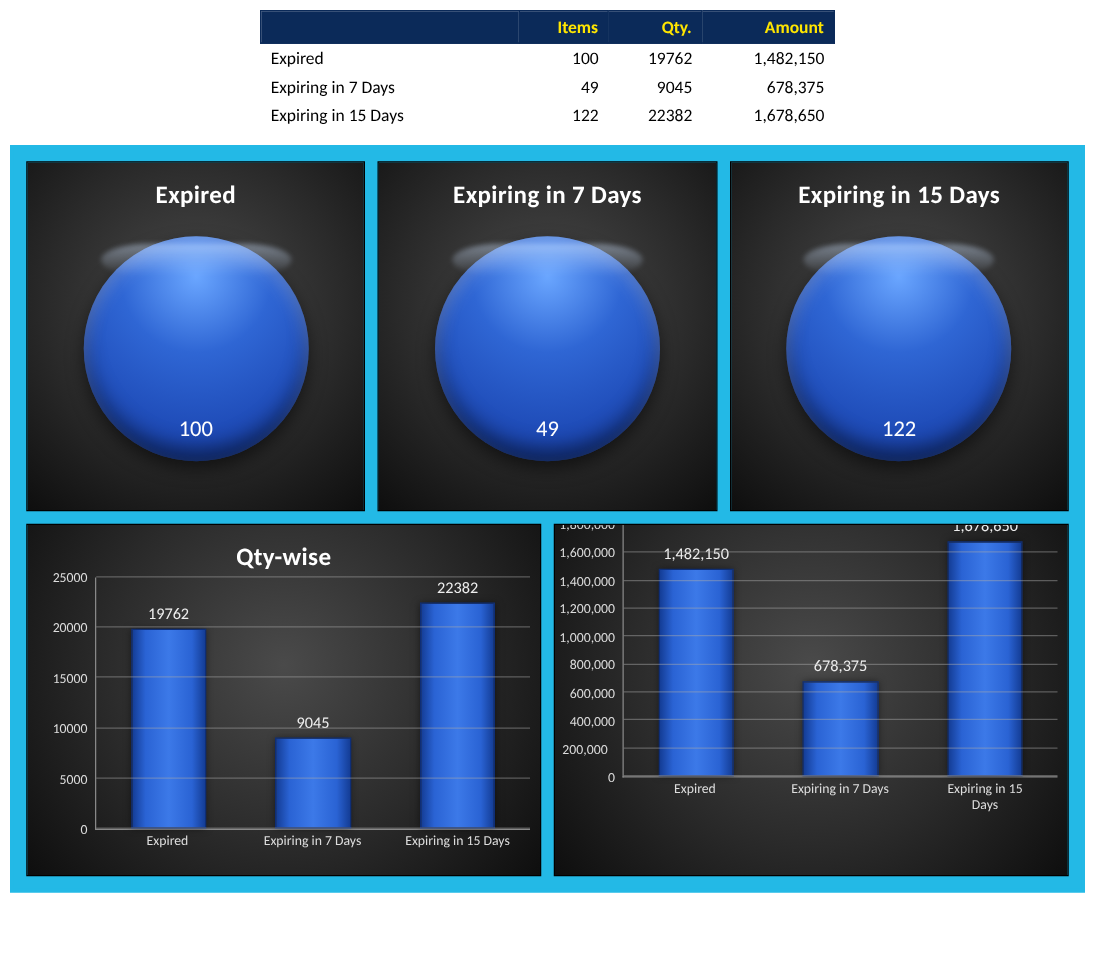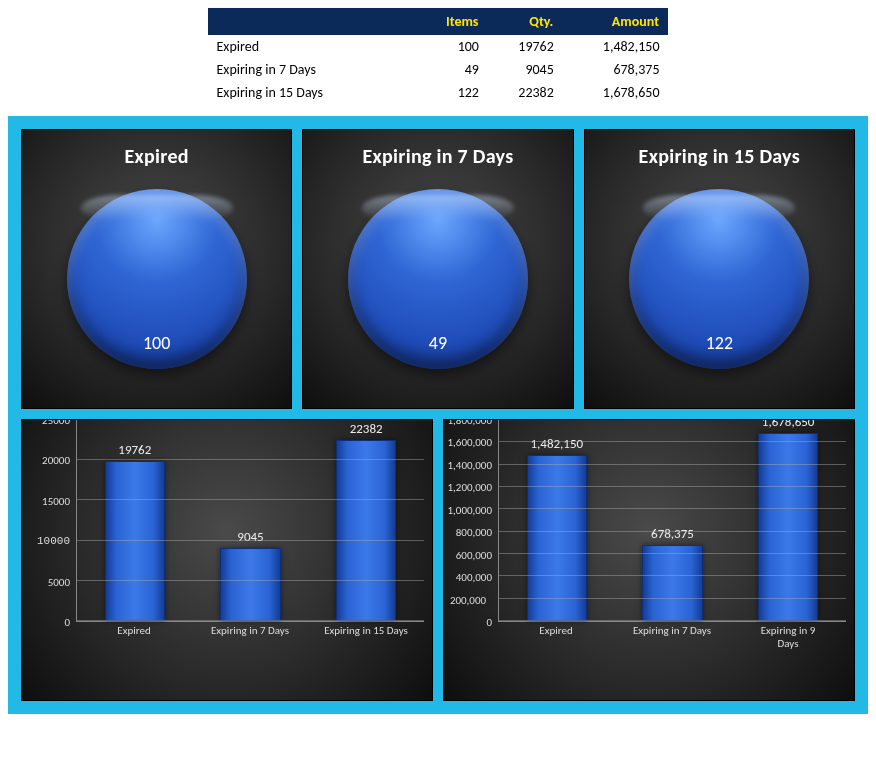--- a/index.html
+++ b/index.html
@@ -219,25 +219,26 @@
 
   <div class="panel pie-panel">
     <div class="panel-title">Expiring  in 15 Days</div>
     <div class="pie-area">
       <div class="pie-disc"></div>
       <div class="pie-label">122</div>
     </div>
   </div>
 
   <div class="panel bar-panel">
+    <div class="panel-title">Qty-wise</div>
     <div class="bar-chart">
       <div class="y-axis" id="qty-yaxis">
           <div class="y-tick" style="bottom: 0%;">0</div>
           <div class="y-tick" style="bottom: 20%;">5000</div>
-          <div class="y-tick" style="bottom: 40%; font-family: Liberation Mono, monospace;">10000</div>
+          <div class="y-tick" style="bottom: 40%;">10000</div>
           <div class="y-tick" style="bottom: 60%;">15000</div>
           <div class="y-tick" style="bottom: 80%;">20000</div>
           <div class="y-tick" style="bottom: 100%; margin-top: 26px;">25000</div>
         </div>
       <div class="plot" id="qty-plot">
         <div class="bars" id="qty-bars">
             <div class="bar-col">
               <div class="bar-value">19762</div>
               <div class="bar-rect" style="height: 160px;"></div>
             </div>
@@ -301,19 +302,19 @@
           <div class="gridline" style="bottom: 44.4444%;"></div>
           <div class="gridline" style="bottom: 55.5556%;"></div>
           <div class="gridline" style="bottom: 66.6667%;"></div>
           <div class="gridline" style="bottom: 77.7778%;"></div>
           <div class="gridline" style="bottom: 88.8889%;"></div>
           <div class="gridline" style="bottom: 100%;"></div>
         </div>
       <div class="x-labels" id="amt-xlabels">
           <div class="x-label" style="white-space: pre-line;">Expired</div>
           <div class="x-label" style="white-space: pre-line;">Expiring in 7 Days</div>
-          <div class="x-label" style="white-space: pre-line;">Expiring in 9
+          <div class="x-label" style="white-space: pre-line;">Expiring in 15
 Days</div>
         </div>
     </div>
   </div>
 
 </div>
 
 </body></html>

